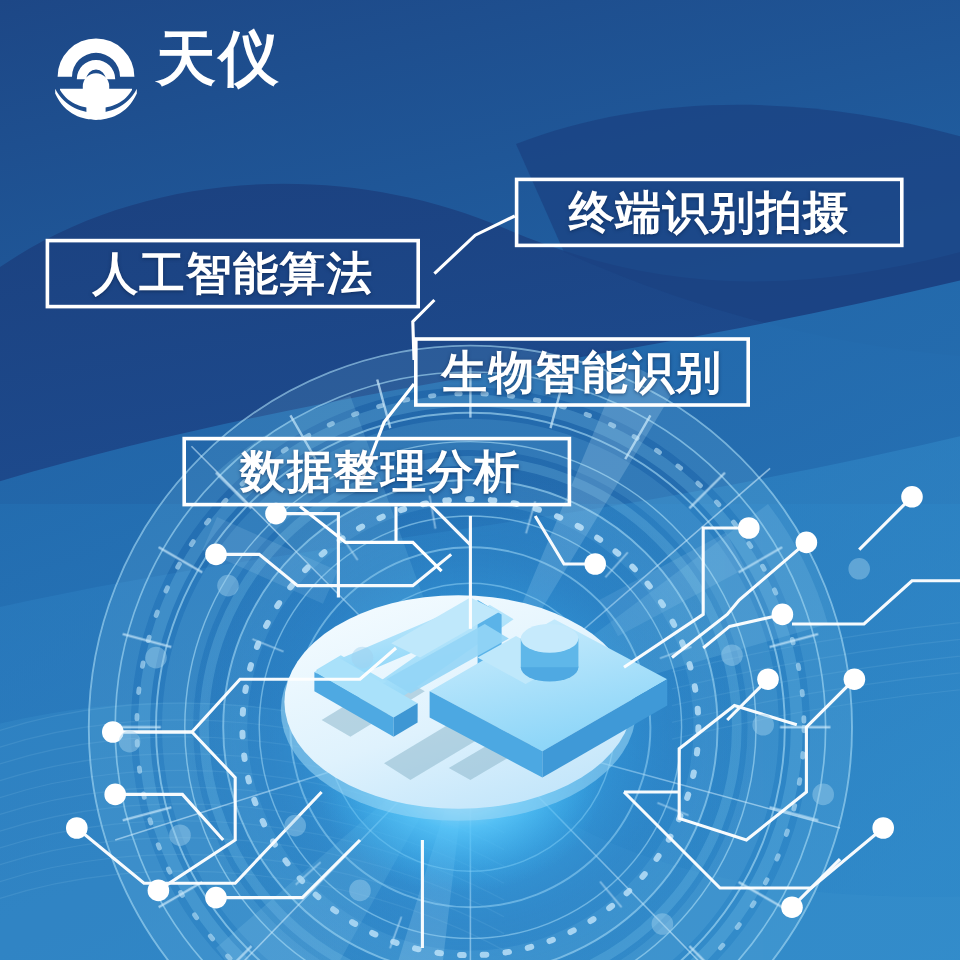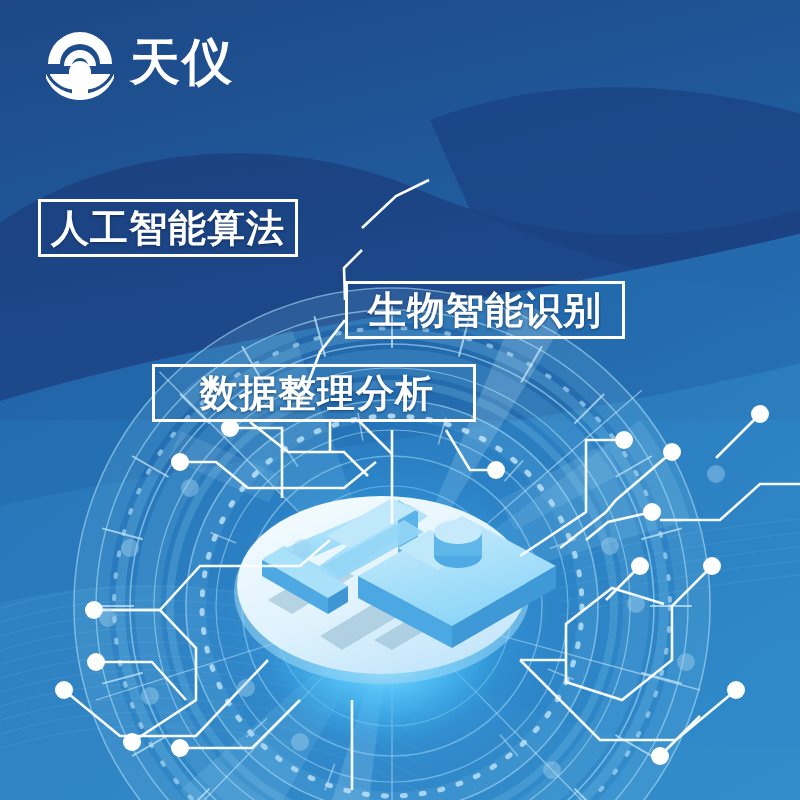--- a/index.html
+++ b/index.html
@@ -14,21 +14,21 @@
   #bg-svg, #fg-svg{
     position:absolute;left:0;top:0;width:800px;height:800px;
   }
   #bg-svg{z-index:1;}
   #fg-svg{z-index:2;pointer-events:none;}
 
   
   #logo{
     position:absolute;left:44px;top:24px;
     z-index:40;
-    display:flex;align-items:center;gap:14px;
+    display:flex;align-items:flex-start;gap:14px;
   }
   #logo-mark{width:72px;height:76px;display:block;}
   #logo-text{
     color:#ffffff;
     font-size:50px;
     font-weight:700;
     letter-spacing:2px;
     line-height:1;
     white-space:nowrap;
     font-family:"DejaVu Sans","Liberation Sans",sans-serif;
@@ -47,21 +47,21 @@
     color:#ffffff;
     font-weight:700;
     font-size:38px;
     line-height:1;
     letter-spacing:1px;
     white-space:nowrap;
     text-shadow:0 1px 3px rgba(5,25,60,.55);
     font-family:"DejaVu Sans","Liberation Sans",sans-serif;
   }
   #callout-0{left:429px;top:148px;width:324px;height:58px;}
-  #callout-1{left:38px; top:199px;width:260px;height:58px;}
+  #callout-1{left:38px; top:199px;width:312px;height:58px;}
   #callout-2{left:345px;top:281px;width:280px;height:58px;}
   #callout-3{left:152px;top:364px;width:324px;height:58px;padding-left:28px;}
 </style>
 </head>
 <body>
 
 <div id="poster">
 
   <svg id="bg-svg" viewBox="0 0 800 800">
     <defs>
@@ -460,20 +460,23 @@
 
       <path d="M25,48 A11,11 0 0 1 47,48 L47,58 L25,58 Z" fill="#ffffff"></path>
 
       <path d="M2,50 C10,66 26,70 36,70 C46,70 62,66 70,50 L70,54 C62,72 46,76 36,76 C26,76 10,72 2,54 Z" fill="#ffffff"></path>
       <path d="M6,51 C14,64 26,66 36,66 C46,66 58,64 66,51 L66,50 L6,50 Z" fill="#ffffff"></path>
       <rect x="28" y="56" width="16" height="18" rx="2" fill="#ffffff"></rect>
     </svg>
     <div id="logo-text">天仪</div>
   </div>
 
+  <div class="callout" id="callout-0">
+    <span>终端识别拍摄</span>
+  </div>
   <div class="callout" id="callout-1">
     <span>人工智能算法</span>
   </div>
   <div class="callout" id="callout-2">
     <span>生物智能识别</span>
   </div>
   <div class="callout" id="callout-3">
     <span>数据整理分析</span>
   </div>
 

